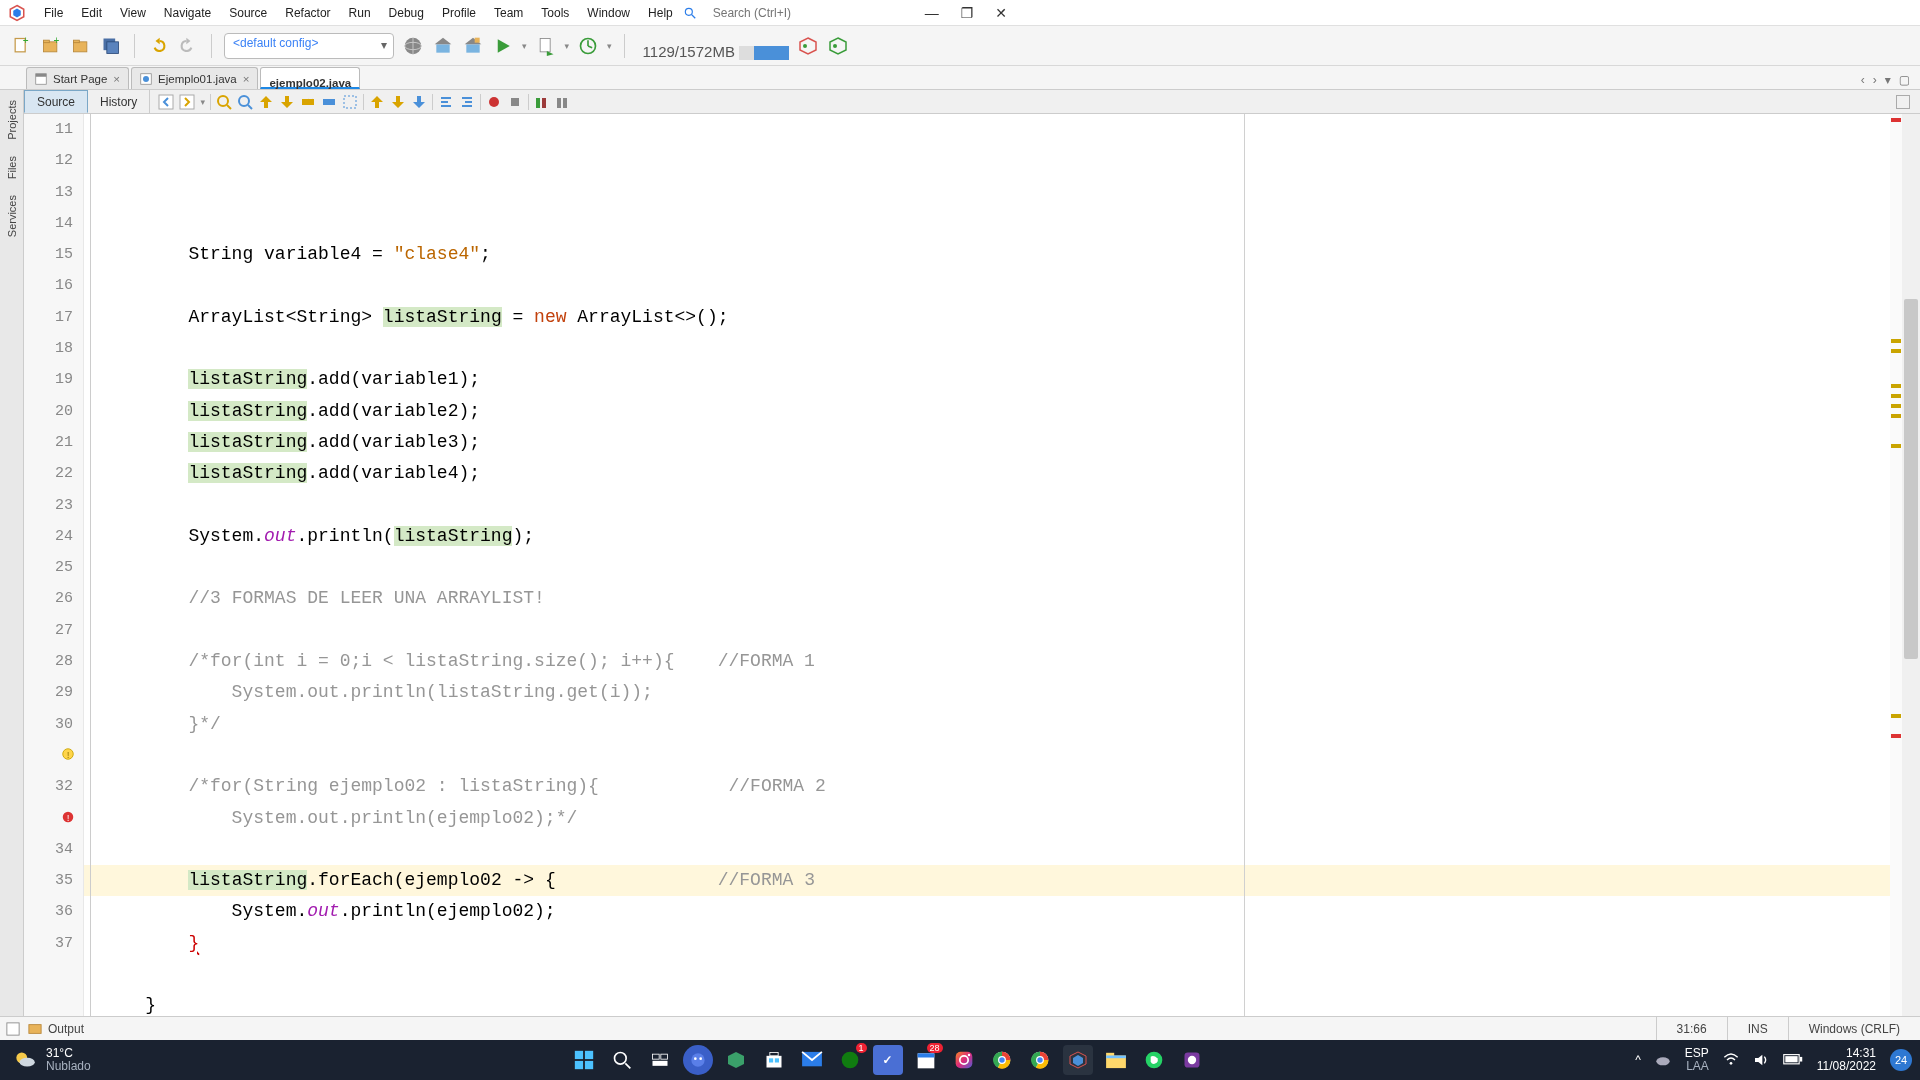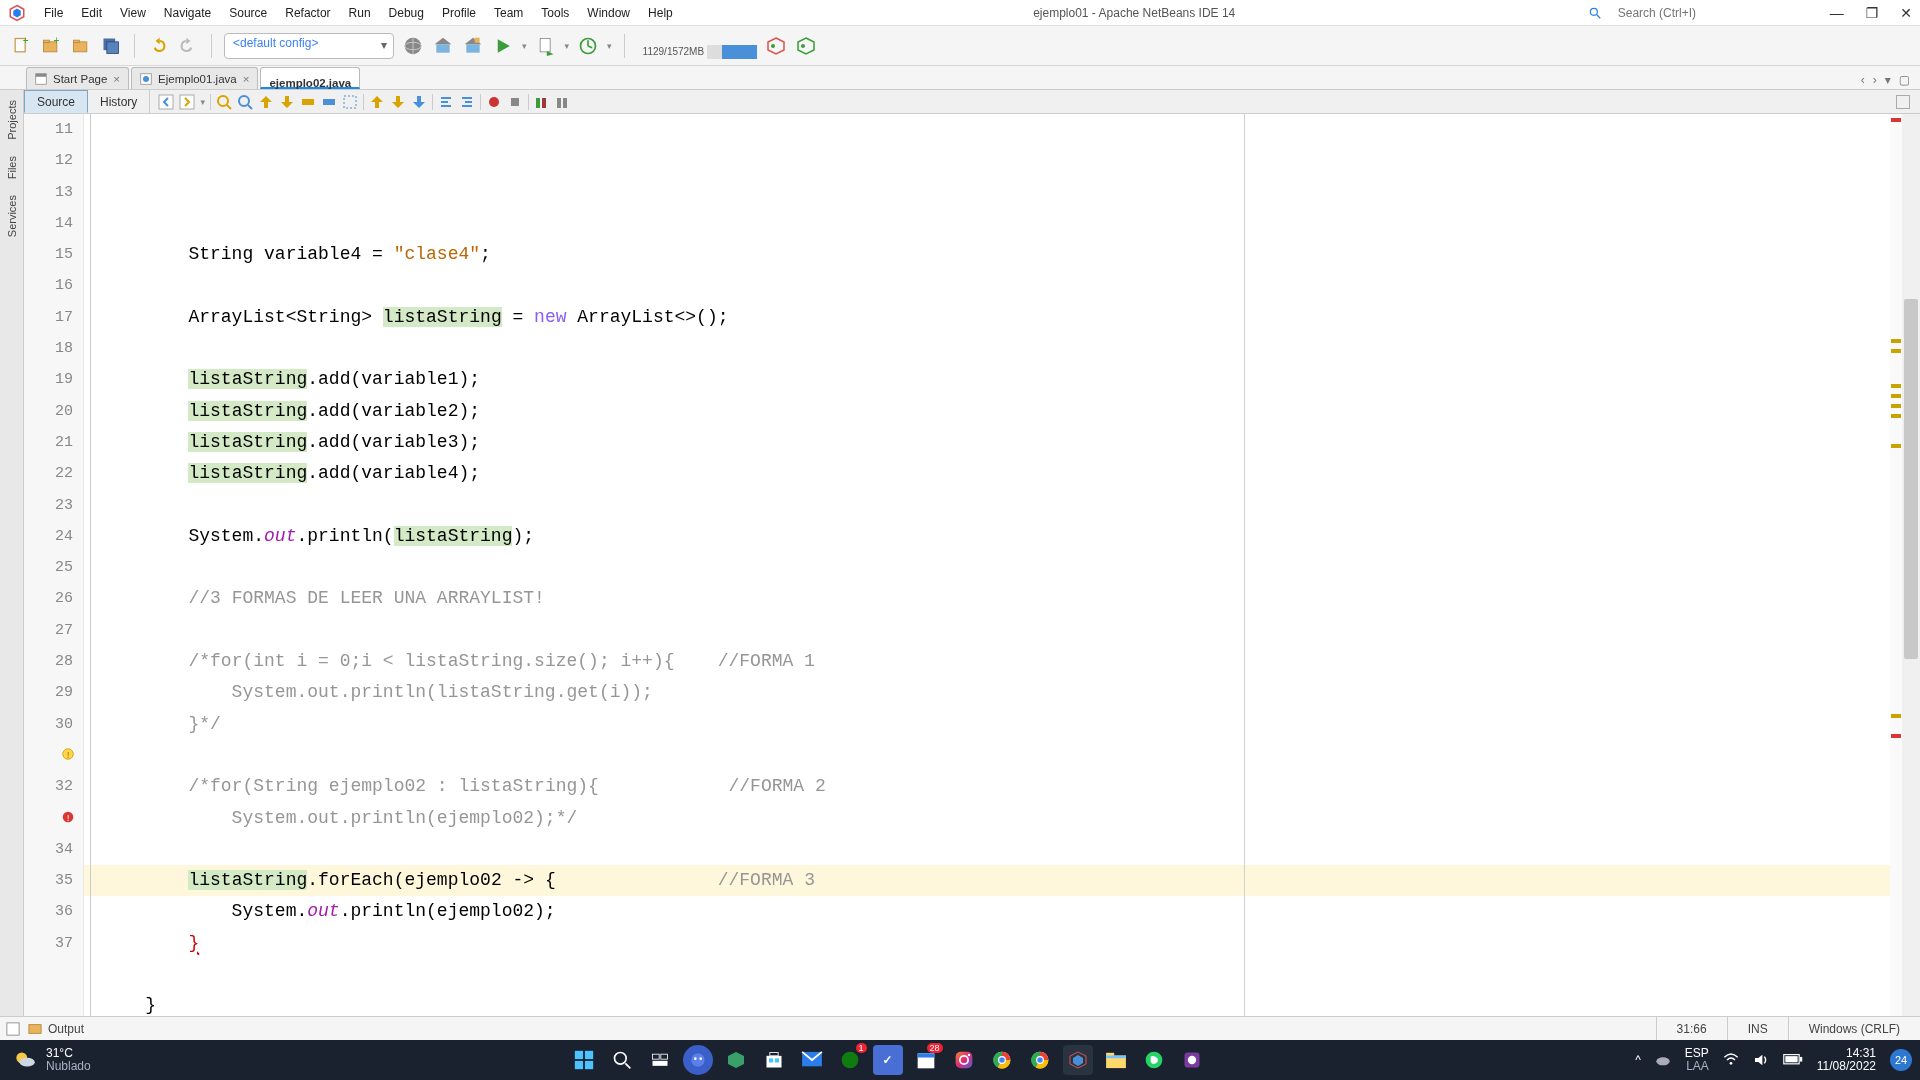--- a/index.html
+++ b/index.html
@@ -14,21 +14,21 @@
 .menubar .search-box input { border:none; outline:none; font-size:12px; color:#888; width:150px;}
 .menubar .win-btns { display:flex; gap:22px; margin-left:20px; color:#333;}
 .menubar .win-btns span { cursor:default; font-size:14px;}
 
 
 .toolbar { height:40px; background:#f5f5f5; display:flex; align-items:center; padding:0 10px; gap:8px; border-bottom:1px solid #d8d8d8;}
 .tb-ico { width:22px; height:22px; display:flex; align-items:center; justify-content:center; border-radius:3px; }
 .tb-sep { width:1px; height:24px; background:#ccc; margin:0 4px;}
 .config-select { height:26px; border:1px solid #bbb; background:#fff; padding:2px 22px 2px 8px; border-radius:4px; color:#3b82f6; position:relative; min-width:170px;}
 .config-select::after { content:"▾"; position:absolute; right:6px; top:4px; color:#666;}
-.mem { color:#555; font-size:10px; margin-left:6px;margin-top:12px;}
+.mem { color:#555; font-size:15px; margin-left:6px;margin-top:12px;}
 .mem .bar { display:inline-block; width:50px; height:14px; background:#ddd; vertical-align:middle; position:relative;}
 .mem .bar .fill { position:absolute; right:0; top:0; bottom:0; width:35px; background:#4a90d9;}
 
 
 .tabbar { height:24px; background:#f5f5f5; display:flex; align-items:flex-end; padding-left:26px; border-bottom:1px solid #ccc; gap:2px;}
 .tab { height:22px; background:#e8e8e8; border:1px solid #bbb; border-bottom:none; border-radius:3px 3px 0 0; padding:3px 8px; display:flex; align-items:center; gap:6px; font-size:11.5px; color:#333;}
 .tab.active { background:#ffffff; border-bottom:2px solid #1e88e5;flex-direction:column;}
 .tab .tab-icon { width:12px; height:12px;}
 .tab .tab-close { color:#777; cursor:pointer;}
 .tabbar-right { margin-left:auto; margin-right:10px; display:flex; gap:8px; color:#777; align-items:center; padding-bottom:2px;}
@@ -49,21 +49,21 @@
 .editor-wrap { position:absolute; left:24px; right:0; top:114px; bottom:40px; background:#fff; display:flex; }
 .gutter { width:60px; background:#f7f7f7; border-right:1px solid #e8e8e8; font-family:Consolas,"Courier New",monospace; font-size:15px; color:#888; text-align:right; padding-right:10px;}
 .gutter .gl { height:31.3px; line-height:31.3px; position:relative;}
 .gutter .gl .glyph { position:absolute; right:-2px; top:7px; width:14px; height:14px;}
 .gutter .gl.nonum { color:transparent;}
 .code { flex:1; font-family:Consolas,"Courier New",monospace; font-size:18px; color:#000; position:relative; white-space:pre; line-height:31.3px; padding-top:0; overflow:hidden;}
 .code .cl { height:31.3px; line-height:31.3px; padding-left:18px;}
 .code .cl.current { background:#fff7dc;}
 .margin-line { position:absolute; left:1160px; top:0; bottom:0; width:1px; background:#d0d0d0;}
 .hl { background:#d4e9c6;}
-.kw { color:#8b5cf6;}
+.kw { color:#c2410c;}
 .str { color:#bb6600;}
 .cmt { color:#969696;}
 .fld { color:#a21caf; font-style:italic;}
 .err { color:#c00; text-decoration: underline wavy #c00;}
 .fold-strip { position:absolute; left:0; top:0; bottom:0; width:14px;}
 .fold-line { position:absolute; left:6px; top:0; bottom:0; width:1px; background:#ccc;}
 .vscroll { position:absolute; right:0; top:0; bottom:0; width:18px; background:#f0f0f0;}
 .vscroll .thumb { position:absolute; left:2px; right:2px; top:185px; height:360px; background:#c8c8c8; border-radius:2px;}
 .errstrip { position:absolute; right:18px; top:0; bottom:0; width:12px; background:#fafafa;}
 .errstrip .mark { position:absolute; left:1px; right:1px; height:4px;}
@@ -103,21 +103,20 @@
   <span class="menu-item">Navigate</span>
   <span class="menu-item">Source</span>
   <span class="menu-item">Refactor</span>
   <span class="menu-item">Run</span>
   <span class="menu-item">Debug</span>
   <span class="menu-item">Profile</span>
   <span class="menu-item">Team</span>
   <span class="menu-item">Tools</span>
   <span class="menu-item">Window</span>
   <span class="menu-item">Help</span>
-  <span class="title-center">ejemplo01 - Apache NetBeans IDE 14</span>
   <span class="search-box">
     <svg width="14" height="14" viewBox="0 0 24 24">
         <circle cx="10" cy="10" r="6" fill="none" stroke="#2b7de9" stroke-width="2"></circle>
         <line x1="15" y1="15" x2="21" y2="21" stroke="#2b7de9" stroke-width="2"></line>
       </svg>
     <input placeholder="Search (Ctrl+I)" style="">
   </span>
   <span class="win-btns">
     <span>―</span>
     <span>❐</span>

